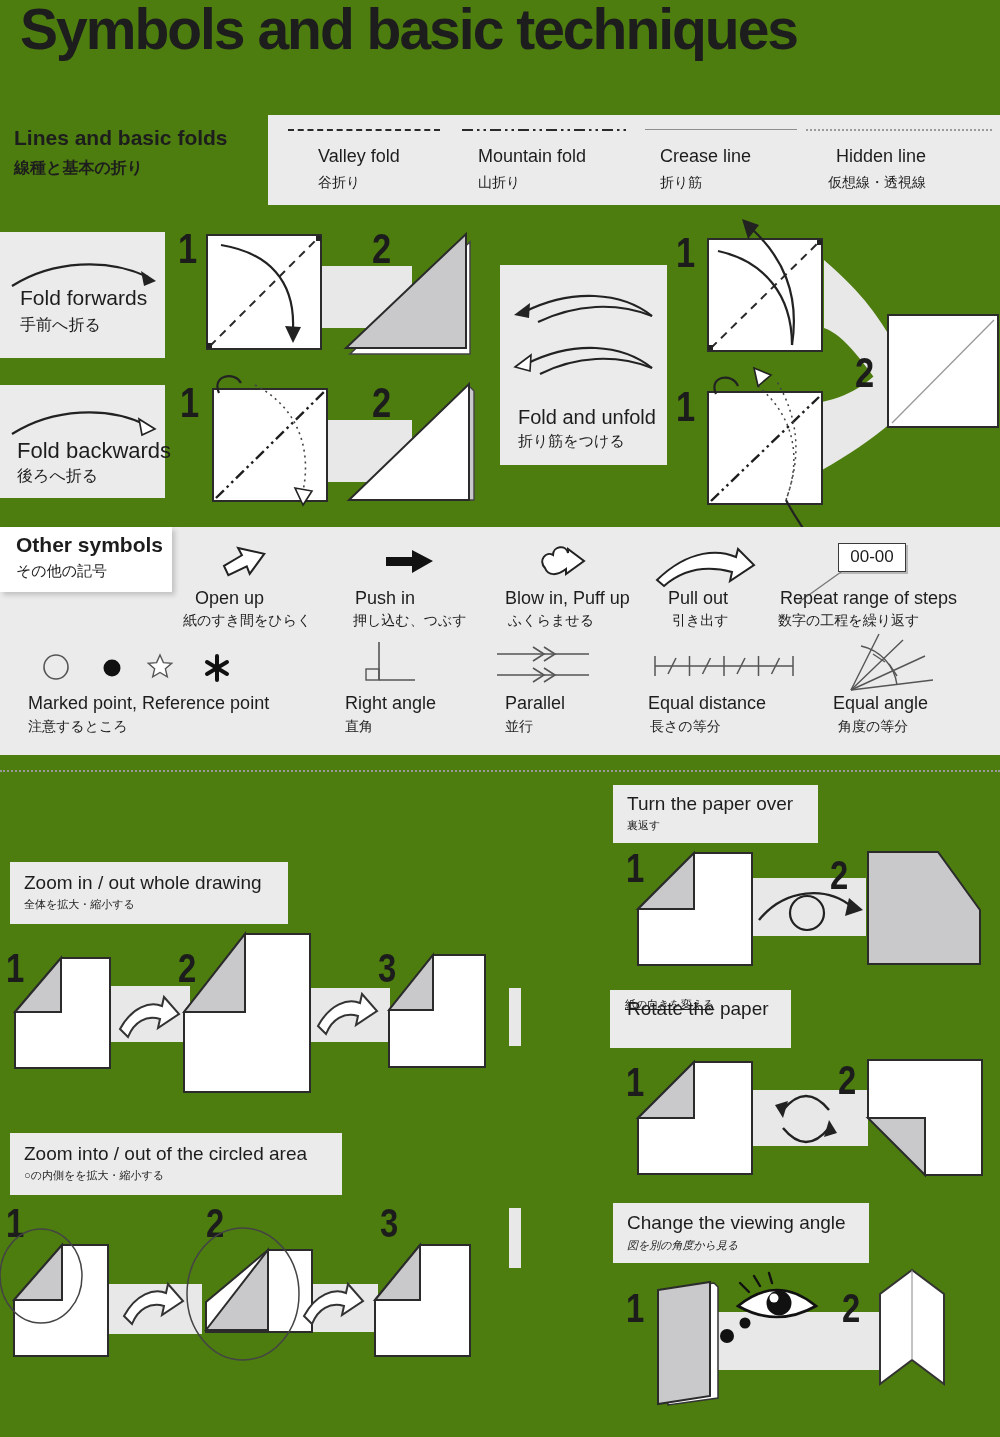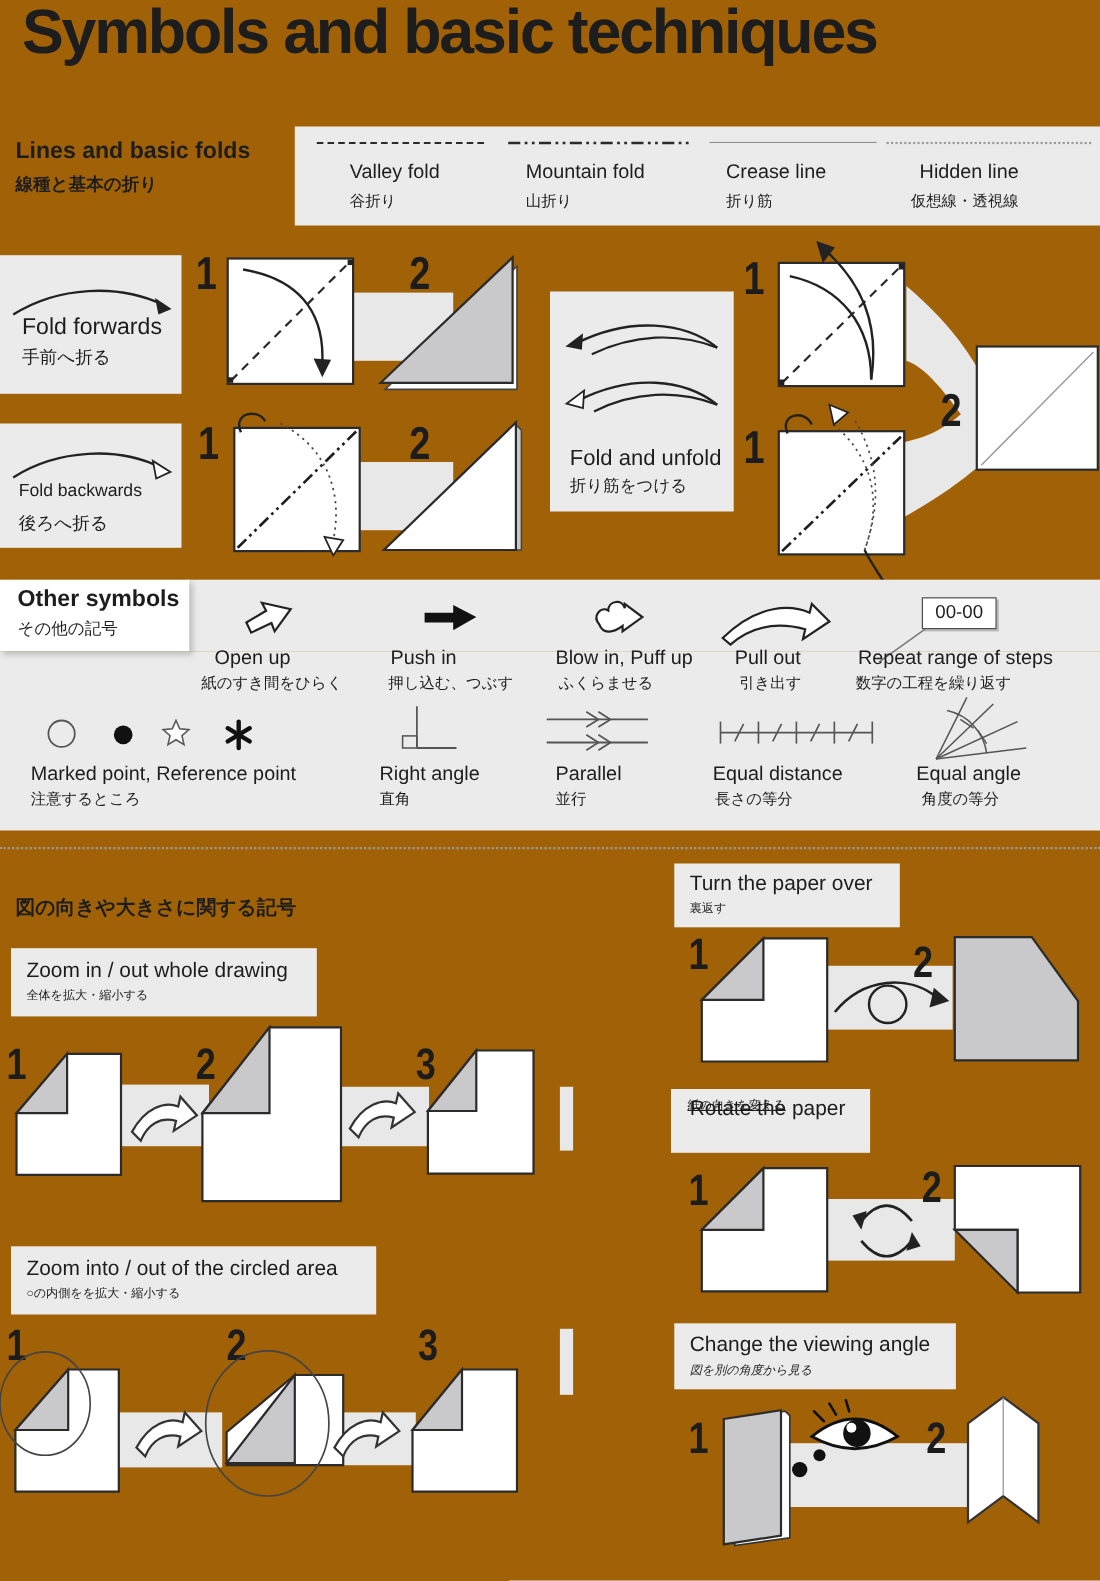--- a/index.html
+++ b/index.html
@@ -1,16 +1,16 @@
 <!DOCTYPE html>
 <html><head>
 <meta charset="utf-8">
 <style>
   html,body{margin:0;padding:0;background:#fff;}
-  #page{position:relative;width:1000px;height:1437px;background:#a16207;overflow:hidden;
+  #page{position:relative;width:1000px;height:1437px;background:#4d7c0f;overflow:hidden;
         font-family:"Liberation Sans","DejaVu Sans",sans-serif;color:#1d1d1d;}
   .abs{position:absolute;}
   .panel{position:absolute;background:#ebebeb;}
   .ribbon{position:absolute;background:#e8e8e8;}
   .num{position:absolute;font-weight:bold;font-size:42px;line-height:1;
        transform:scaleX(.82);transform-origin:left top;color:#1c1c1c;}
   .h1{position:absolute;font-weight:bold;font-size:57px;letter-spacing:-2px;line-height:1.05;}
   .h1jp{position:absolute;font-weight:bold;font-size:25px;}
   .sechead{position:absolute;font-weight:bold;font-size:21px;}
   .sechead-jp{position:absolute;font-weight:bold;font-size:16px;}
@@ -78,21 +78,21 @@
   <svg style="left:344px;top:230px;" width="132" height="130">
     <polygon points="6,124 126,124 126,12" fill="#fff" stroke="#444" stroke-width="1.5"></polygon>
     <polygon points="2,118 122,118 122,4" fill="#c9c9cc" stroke="#2b2b2b" stroke-width="2"></polygon>
   </svg>
 
   <div class="panel" style="left:0;top:385px;width:165px;height:113px;"></div>
   <svg style="left:8px;top:398px;" width="152" height="44">
     <path d="M4,36 C45,10 100,8 138,27" fill="none" stroke="#222" stroke-width="2.2"></path>
     <polygon points="147,31 131,21 134,37" fill="#fff" stroke="#222" stroke-width="1.6"></polygon>
   </svg>
-  <div class="boxlbl" style="left:17px;top:438px;font-size:16px;">Fold backwards</div>
+  <div class="boxlbl" style="left:17px;top:438px;font-size:22px;">Fold backwards</div>
   <div class="boxlbl-jp" style="left:17px;top:466px;font-size:16px;">後ろへ折る</div>
 
   <div class="ribbon" style="left:320px;top:420px;width:92px;height:62px;"></div>
   <div class="num" style="left:180px;top:382px;">1</div>
   <svg style="left:211px;top:385px;" width="120" height="122">
     <rect x="2" y="4" width="114" height="112" fill="#fff" stroke="#2b2b2b" stroke-width="2"></rect>
     <line x1="5" y1="113" x2="113" y2="7" stroke="#1e1e1e" stroke-width="2.4" stroke-dasharray="11 4 2.5 4 2.5 4"></line>
     <path d="M8,8 C0,-10 24,-14 30,-2" fill="none" stroke="#222" stroke-width="2.2"></path>
     <path d="M44,0 C90,24 100,68 92,106" fill="none" stroke="#444" stroke-width="1.6" stroke-dasharray="2 4"></path>
     <polygon points="92,120 84,103 101,106" fill="#fff" stroke="#222" stroke-width="1.6"></polygon>
@@ -236,21 +236,20 @@
   <div class="lbl-jp" style="left:345px;top:718px;">直角</div>
   <div class="lbl" style="left:505px;top:693px;">Parallel</div>
   <div class="lbl-jp" style="left:505px;top:718px;">並行</div>
   <div class="lbl" style="left:648px;top:693px;">Equal distance</div>
   <div class="lbl-jp" style="left:650px;top:718px;">長さの等分</div>
   <div class="lbl" style="left:833px;top:693px;">Equal angle</div>
   <div class="lbl-jp" style="left:838px;top:718px;">角度の等分</div>
 
   <div class="divider" style="left:0;top:770px;"></div>
 
-  <div class="bighead-jp" style="left:14px;top:813px;">図の向きや大きさに関する記号</div>
 
   <div class="panel" style="left:10px;top:862px;width:278px;height:62px;"></div>
   <div class="boxlbl" style="left:24px;top:872px;">Zoom in / out whole drawing</div>
   <div class="boxlbl-jp" style="left:24px;top:897px;">全体を拡大・縮小する</div>
 
   <div class="ribbon" style="left:108px;top:986px;width:82px;height:56px;"></div>
   <div class="ribbon" style="left:310px;top:988px;width:80px;height:54px;"></div>
   <div class="ribbon" style="left:509px;top:988px;width:12px;height:58px;"></div>
 
   <div class="num" style="left:6px;top:948px;font-size:40px;">1</div>

